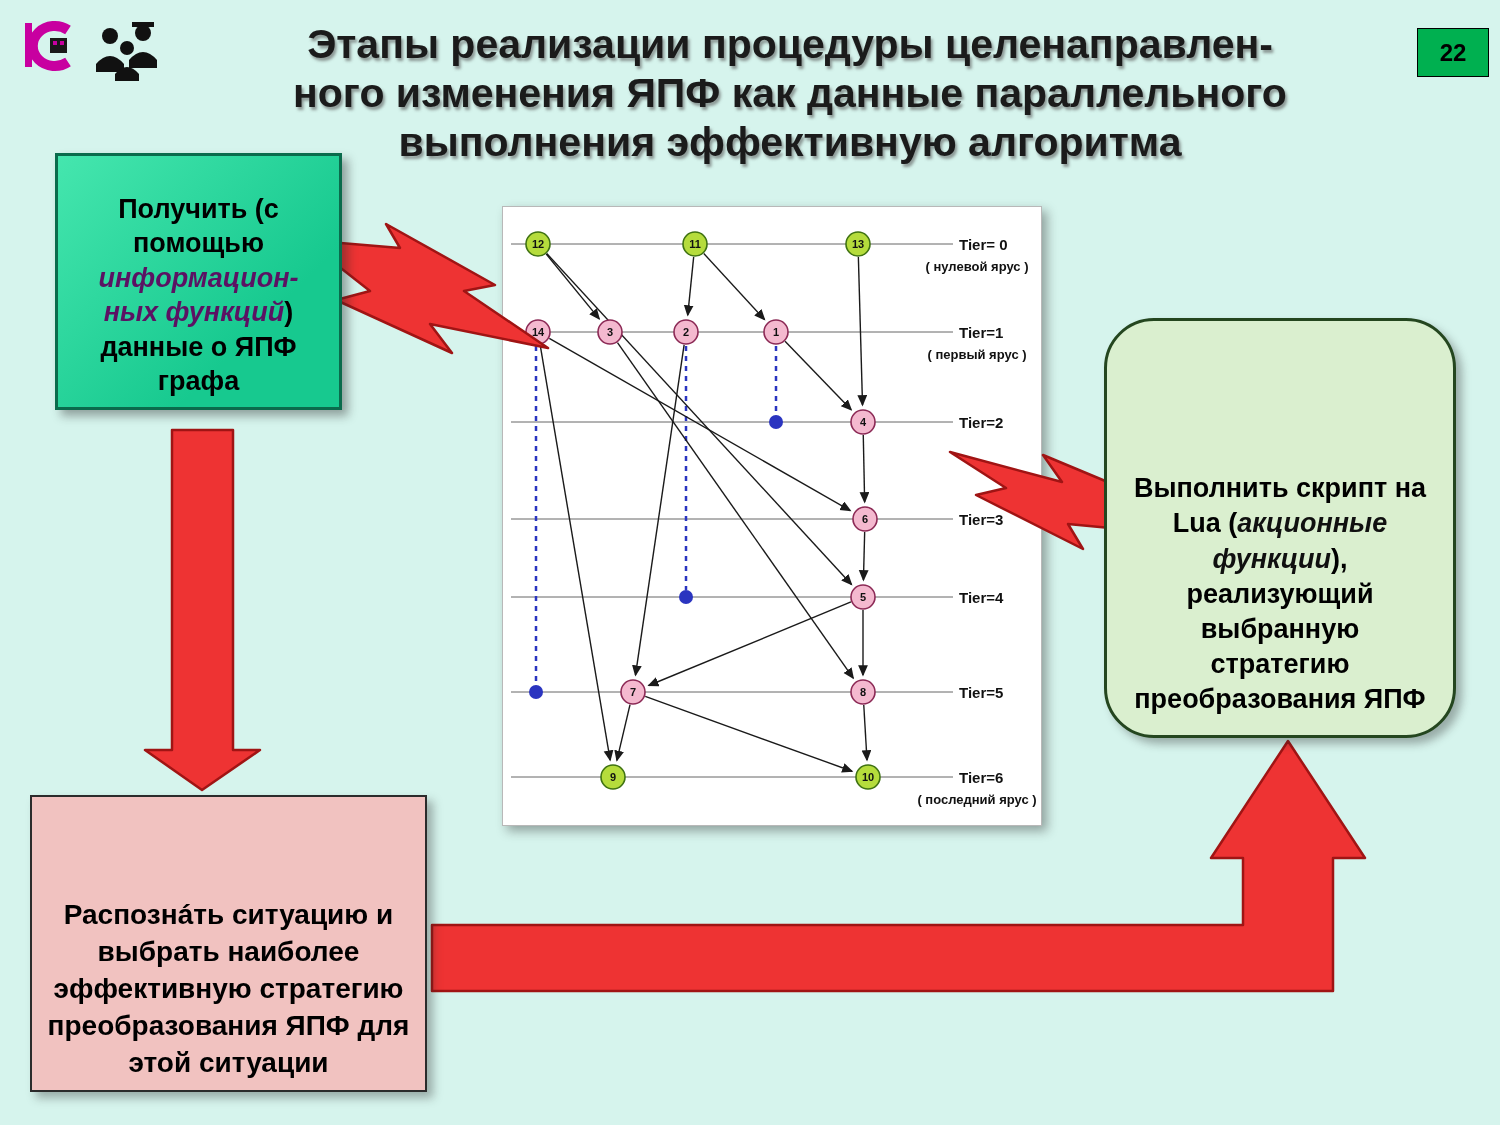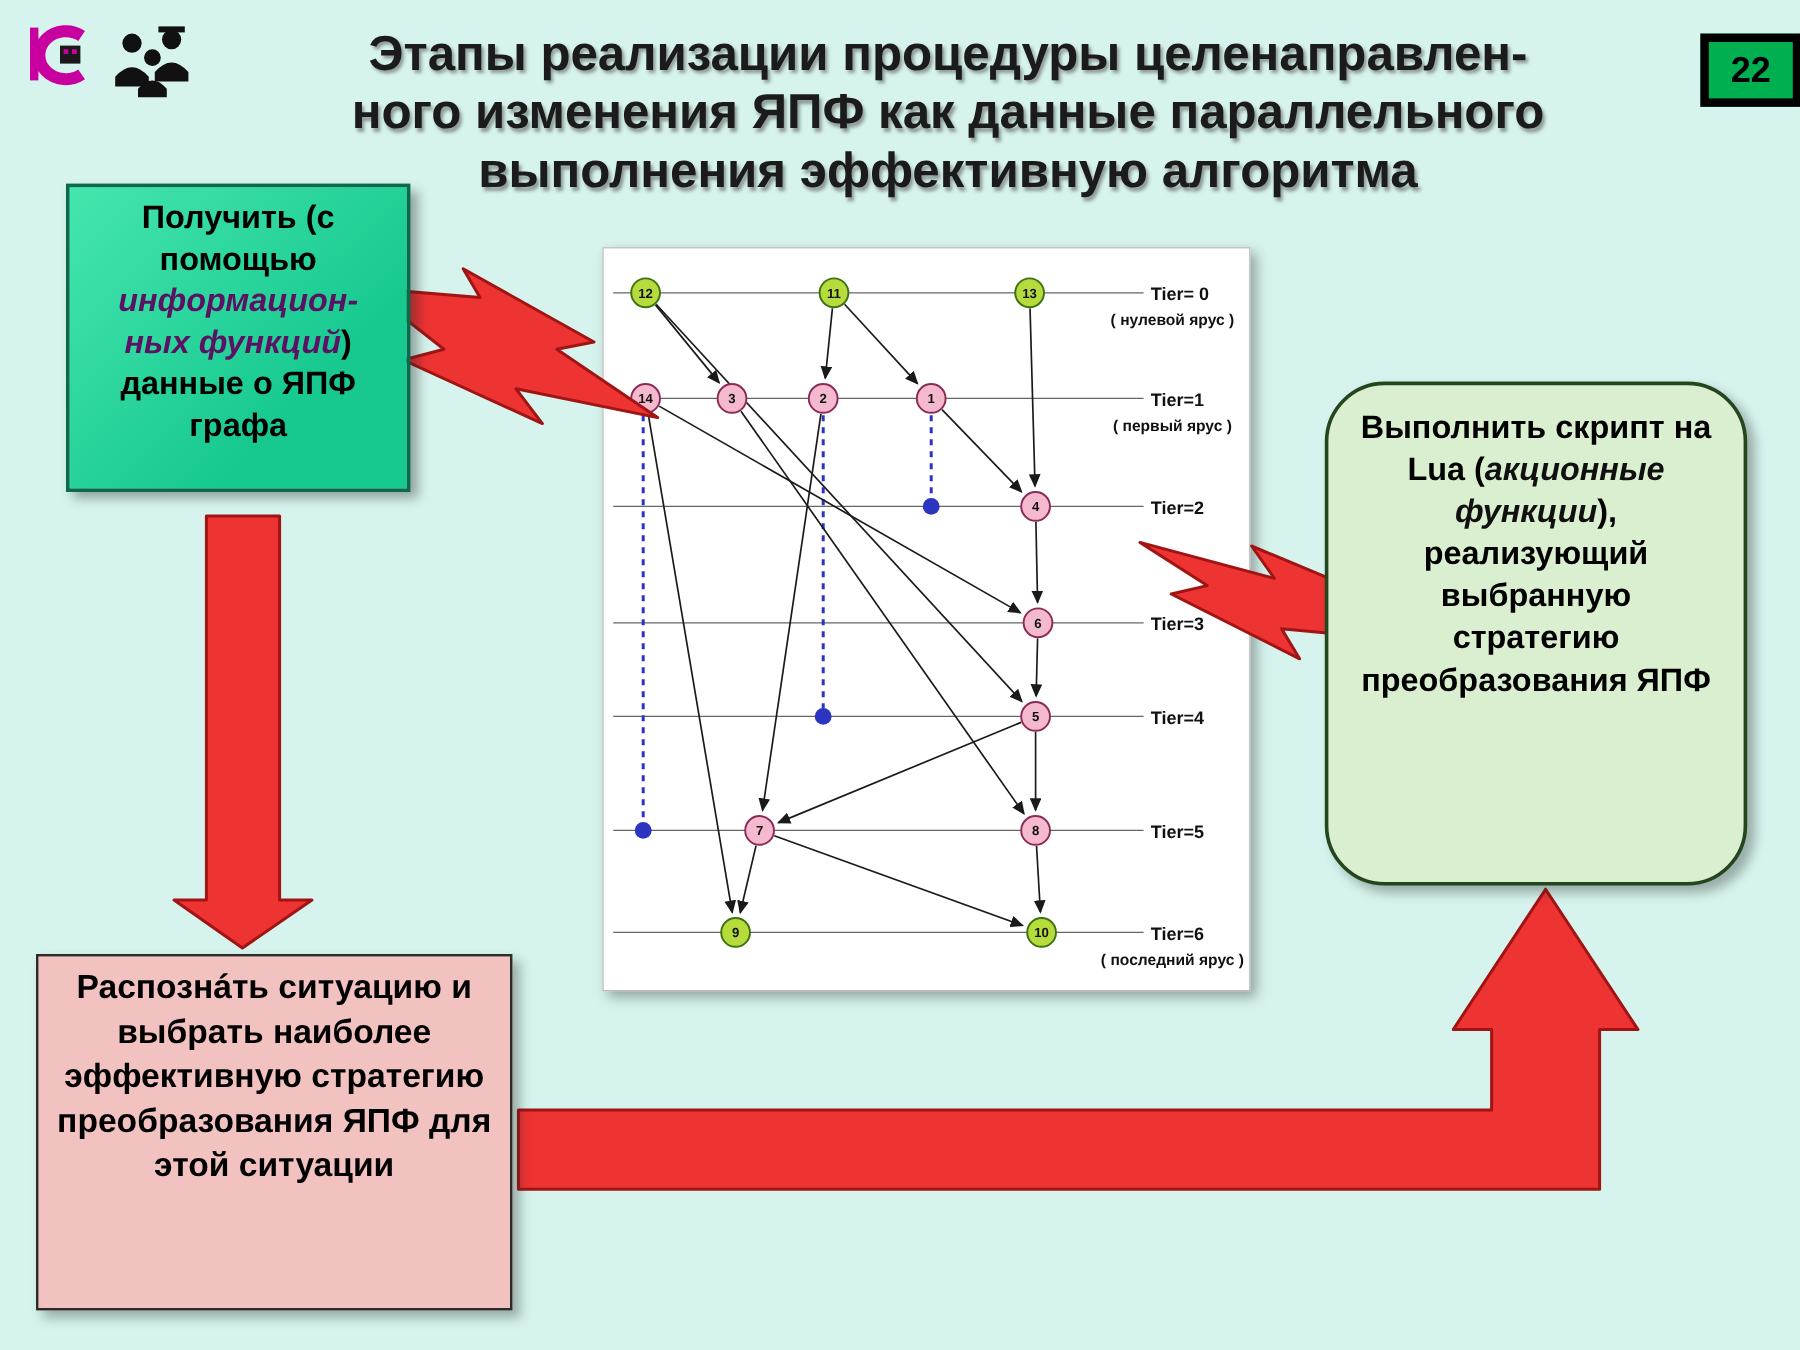--- a/index.html
+++ b/index.html
@@ -10,37 +10,37 @@
   }
   .logo-wrap { position:absolute; left:20px; top:18px; z-index:3; }
   .people-wrap { position:absolute; left:92px; top:20px; z-index:3; }
   .title {
     position:absolute; left:205px; top:20px; width:1170px; z-index:3;
     text-align:center; font-size:41px; font-weight:bold; color:#1b1b1b;
     line-height:1.2; text-shadow:2px 3px 3px rgba(90,90,90,.6);
   }
   .slide-num {
     position:absolute; left:1417px; top:28px; width:70px; height:47px; z-index:3;
-    background:var(--slide-num-bg,#00b050); border:7px solid #000000;
+    background:var(--slide-num-bg,#00b050); border:1px solid #000000;
     display:flex; align-items:center; justify-content:center;
-    font-size:30px; font-weight:bold; color:#000;
+    font-size:24px; font-weight:bold; color:#000;
   }
   .panel {
     position:absolute; left:502px; top:206px; width:538px; height:618px; z-index:1;
     background:#ffffff; border:1px solid #b8b8b8;
     box-shadow:5px 5px 10px rgba(40,40,40,.4);
   }
   .arrows-layer { position:absolute; left:0; top:0; z-index:2; pointer-events:none; }
   .arrows-layer .arr {
     fill:var(--arrow-fill,#ee3333);
     stroke:var(--arrow-outline,#a01414);
     stroke-width:2.5; stroke-linejoin:round;
   }
   .box {
-    position:absolute; z-index:3; display:flex; align-items:flex-start; justify-content:center;
+    position:absolute; z-index:3; display:flex; align-items:flex-end; justify-content:center;
     text-align:center; font-weight:bold; color:#000; box-sizing:border-box;
   }
   .box-left {
     left:55px; top:153px; width:287px; height:257px;
     background:linear-gradient(135deg,#45e6ae 0%,var(--box-green,#17c98f) 70%);
     border:3px solid #0a6b4c; font-size:27px; line-height:1.28; padding:8px 14px;
     box-shadow:6px 6px 9px rgba(40,40,40,.4);
   }
   .box-right {
     left:1104px; top:318px; width:352px; height:420px;

